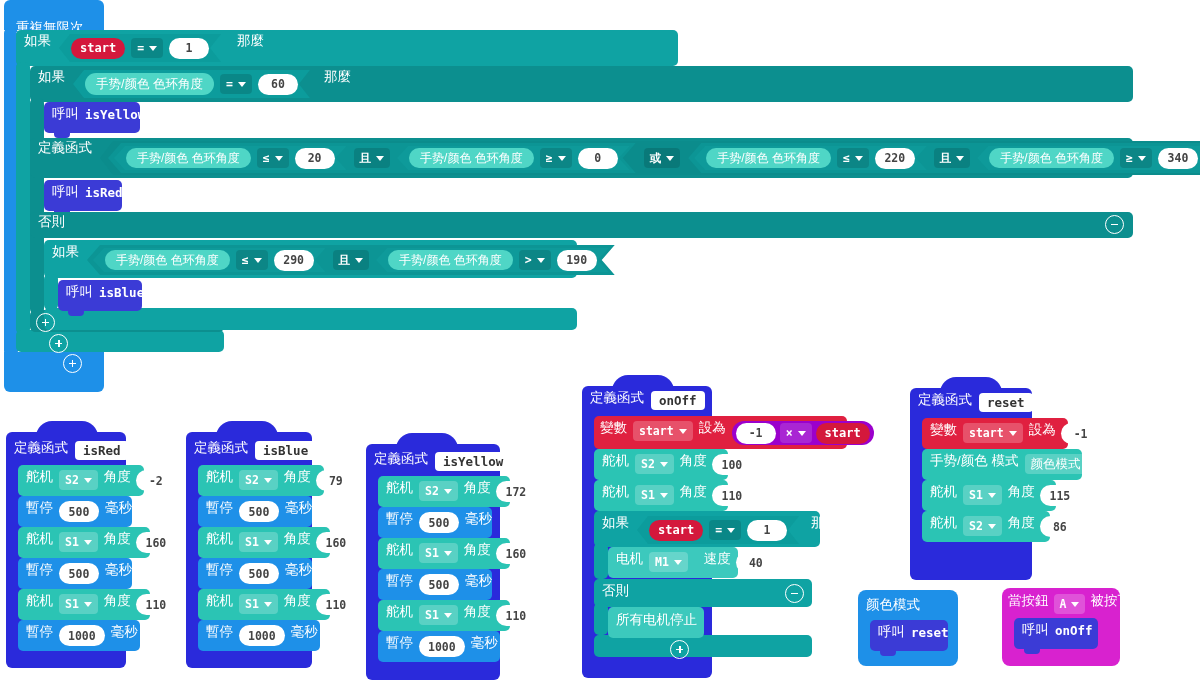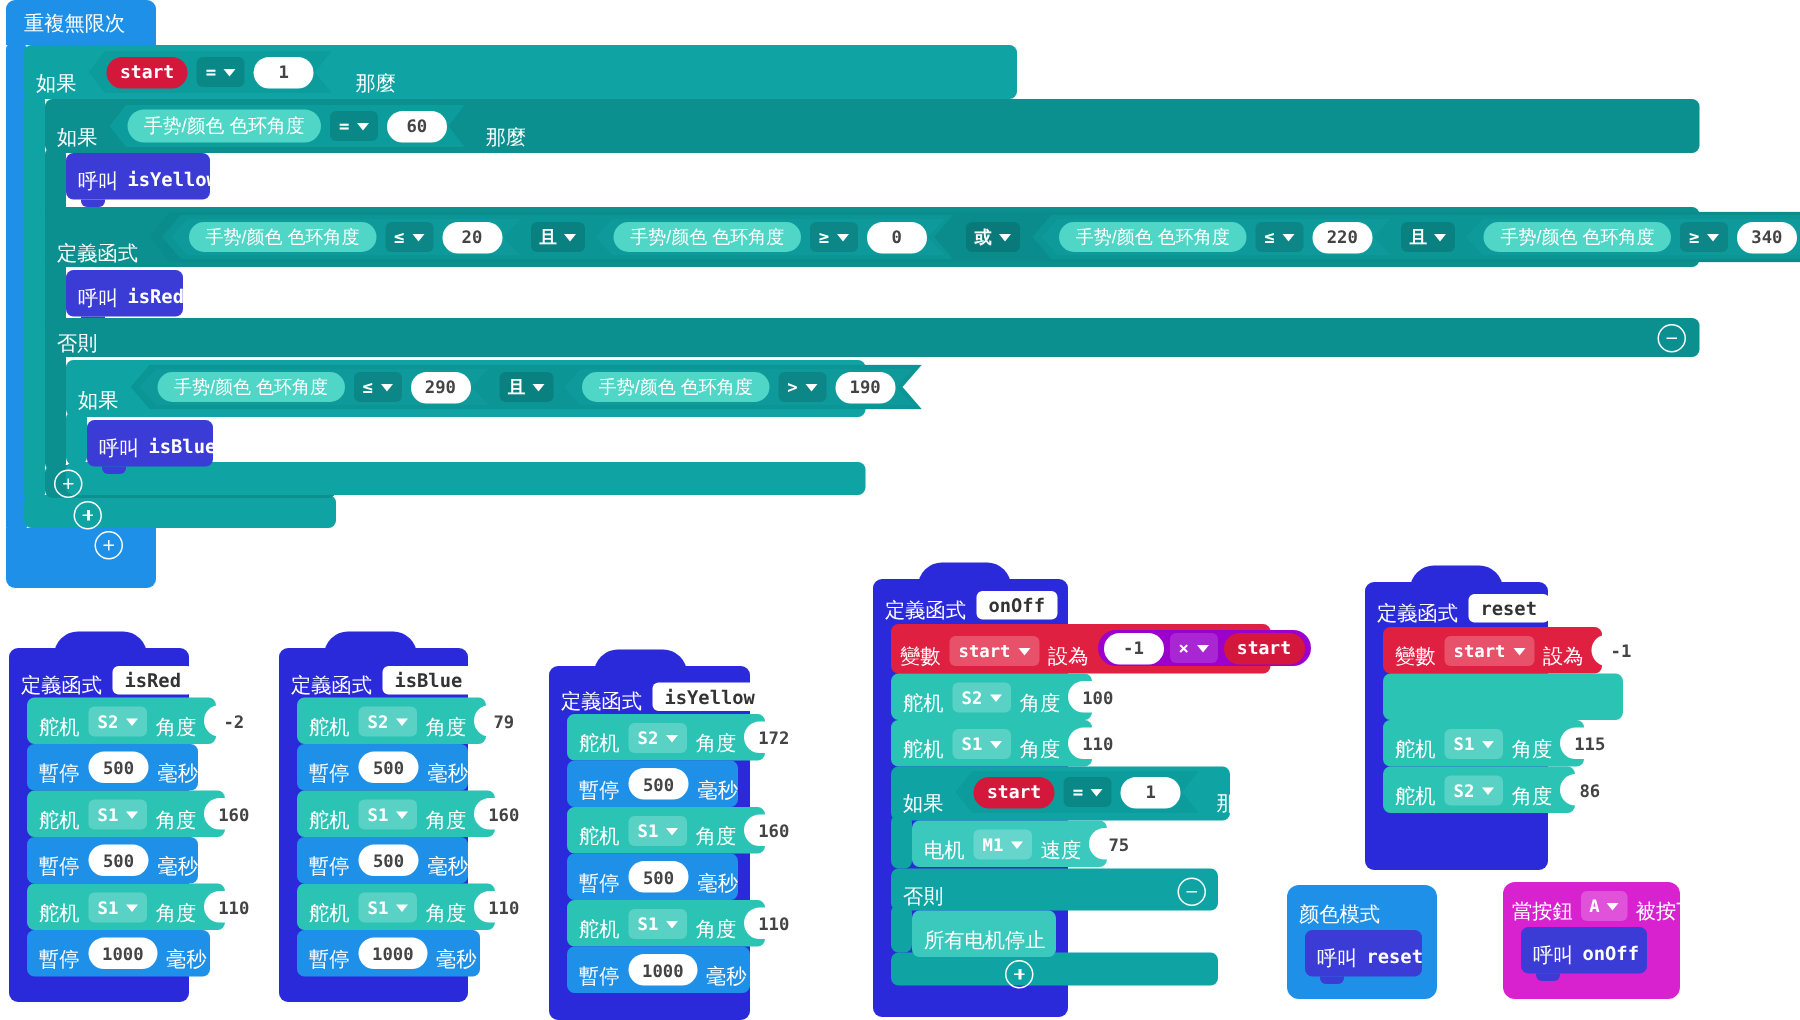--- a/index.html
+++ b/index.html
@@ -7,21 +7,21 @@
     width:1200px;height:680px;background:#ffffff;overflow:hidden;
     font-family:"Liberation Sans","DejaVu Sans",sans-serif;
     -webkit-font-smoothing:antialiased;
   }
   #stage{position:relative;width:1200px;height:680px;}
 
   
   .abs{position:absolute;}
   .blk{position:absolute;box-sizing:border-box;border-radius:5px;}
   .row{
-    position:absolute;box-sizing:border-box;display:flex;align-items:flex-end;
+    position:absolute;box-sizing:border-box;display:flex;align-items:flex-start;
     border-radius:5px;color:#ffffff;font-size:13px;white-space:nowrap;
   }
   .lbl{color:#ffffff;font-size:13px;line-height:1;}
   .lbl.cn{font-size:13.5px;}
   .mono{font-family:"DejaVu Sans Mono","Liberation Mono",monospace;font-weight:bold;font-size:12.5px;}
 
   
   .notch{position:absolute;width:16px;height:5px;border-radius:0 0 4px 4px;}
 
   
@@ -100,21 +100,21 @@
 </style>
 </head>
 <body>
 
 <div id="stage">
 
   
   <div class="blk c-loop" style="left:4px;top:0;width:100px;height:30px;border-radius:6px 6px 0 0;"></div>
   <div class="blk c-loop" style="left:4px;top:28px;width:14px;height:328px;"></div>
   <div class="blk c-loop" style="left:4px;top:352px;width:100px;height:40px;border-radius:0 0 6px 6px;"></div>
-  <div class="lbl cn abs" style="left:16px;top:9px;">重複無限次</div>
+  <div class="lbl cn abs" style="left:16px;top:21px;">重複無限次</div>
 
   
   <div class="blk c-logic" style="left:16px;top:30px;width:662px;height:36px;"></div>
   <div class="blk c-logic" style="left:16px;top:62px;width:14px;height:272px;"></div>
   <div class="blk c-logic" style="left:16px;top:330px;width:208px;height:22px;"></div>
 
   <div class="row" style="left:24px;top:34px;height:28px;">
     <span class="lbl cn">如果</span>
     <span class="cmp" style="margin-left:8px;">
       <span class="pill var">start</span>
@@ -525,22 +525,22 @@
     <span class="lbl cn" style="margin-left:12px;">那麼</span>
   </div>
 
   <div class="blk c-motor" style="left:608px;top:547px;width:130px;height:31px;"></div>
   <div class="row" style="left:616px;top:552px;height:21px;">
     <span class="lbl cn">电机</span>
     <span class="dd light" style="margin-left:6px;">
         <span>M1</span>
         <i class="caret"></i>
       </span>
-    <span class="lbl cn" style="margin-left:6px;">速度</span>
-    <span class="pill num" style="margin-left:5px;">75</span>
+    <span class="lbl cn" style="margin-left:16px;">速度</span>
+    <span class="pill num" style="margin-left:5px;">40</span>
   </div>
 
   <div class="row" style="left:602px;top:584px;height:20px;width:202px;">
     <span class="lbl cn">否則</span>
     <span class="cbtn big" style="margin-left:auto;"></span>
   </div>
 
   <div class="blk c-motor" style="left:608px;top:607px;width:96px;height:31px;"></div>
   <div class="row" style="left:616px;top:613px;height:20px;">
     <span class="lbl cn">所有电机停止</span>
@@ -565,20 +565,27 @@
     <span class="lbl cn">變數</span>
     <span class="dd light" style="margin-left:6px;">
         <span>start</span>
         <i class="caret"></i>
       </span>
     <span class="lbl cn" style="margin-left:6px;">設為</span>
     <span class="pill num" style="margin-left:5px;">-1</span>
   </div>
 
   <div class="blk c-sensor" style="left:922px;top:449px;width:160px;height:31px;"></div>
+  <div class="row" style="left:930px;top:454px;height:21px;">
+    <span class="lbl cn">手势/颜色 模式</span>
+    <span class="dd light cn" style="margin-left:6px;">
+        <span>颜色模式</span>
+        <i class="caret"></i>
+      </span>
+  </div>
 
   <div class="blk c-servo" style="left:922px;top:480px;width:134px;height:31px;"></div>
   <div class="row" style="left:930px;top:485px;height:21px;">
     <span class="lbl cn">舵机</span>
     <span class="dd light" style="margin-left:6px;">
         <span>S1</span>
         <i class="caret"></i>
       </span>
     <span class="lbl cn" style="margin-left:6px;">角度</span>
     <span class="pill num" style="margin-left:5px;">115</span>

